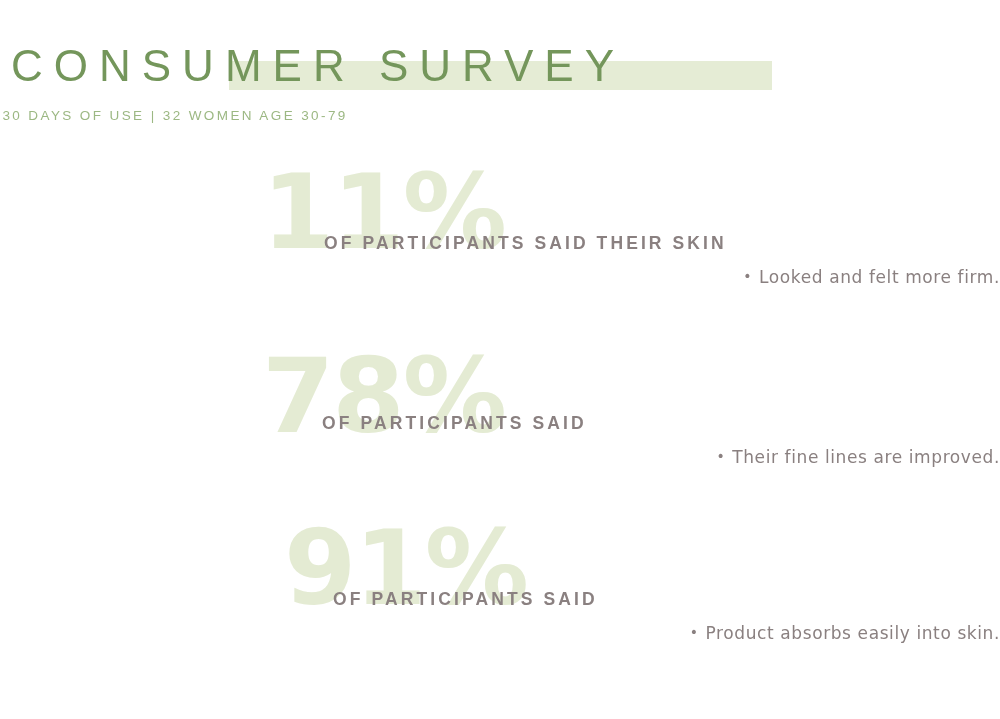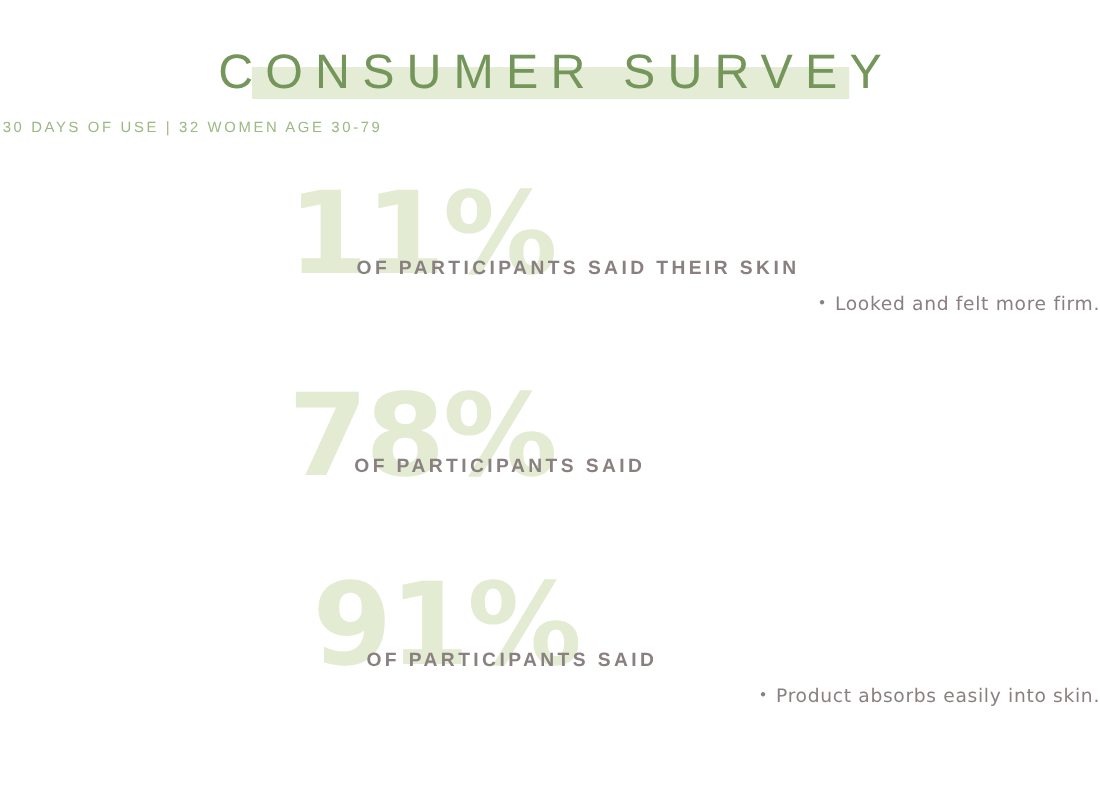--- a/index.html
+++ b/index.html
@@ -33,21 +33,20 @@
     top: 23px;
     width: 543px;
     height: 29px;
     background: #e5ecd5;
   }
   .title-text {
     position: absolute;
     left: 0;
     top: 0;
     width: 1000px;
-    text-align: center;
     font-family: "Liberation Sans", sans-serif;
     font-size: 44px;
     font-weight: 400;
     letter-spacing: 11px;
     text-indent: 11px;
     color: #74965b;
     line-height: 56px;
     white-space: nowrap;
   }
   .subtitle {
@@ -144,20 +143,23 @@
   </div>
   <div class="stat-head head-1">OF PARTICIPANTS SAID THEIR SKIN</div>
   <div class="stat-bullet bul-1">
     <span class="bullet-dot">•</span><span>Looked and felt more firm.</span>
   </div>
 
   <div class="stat stat-2">
     <div class="stat-number num-2">78%</div>
   </div>
   <div class="stat-head head-2">OF PARTICIPANTS SAID</div>
+  <div class="stat-bullet bul-2">
+    <span class="bullet-dot">•</span><span>Their fine lines are improved.</span>
+  </div>
 
   <div class="stat stat-3">
     <div class="stat-number num-3">91%</div>
   </div>
   <div class="stat-head head-3">OF PARTICIPANTS SAID</div>
   <div class="stat-bullet bul-3">
     <span class="bullet-dot">•</span><span>Product absorbs easily into skin.</span>
   </div>
 
 </div>

